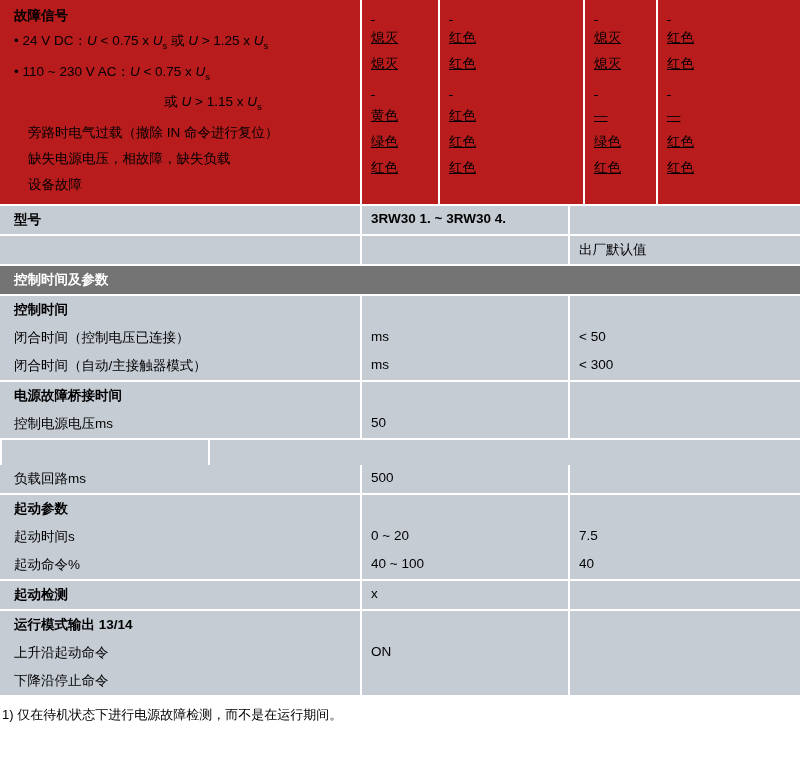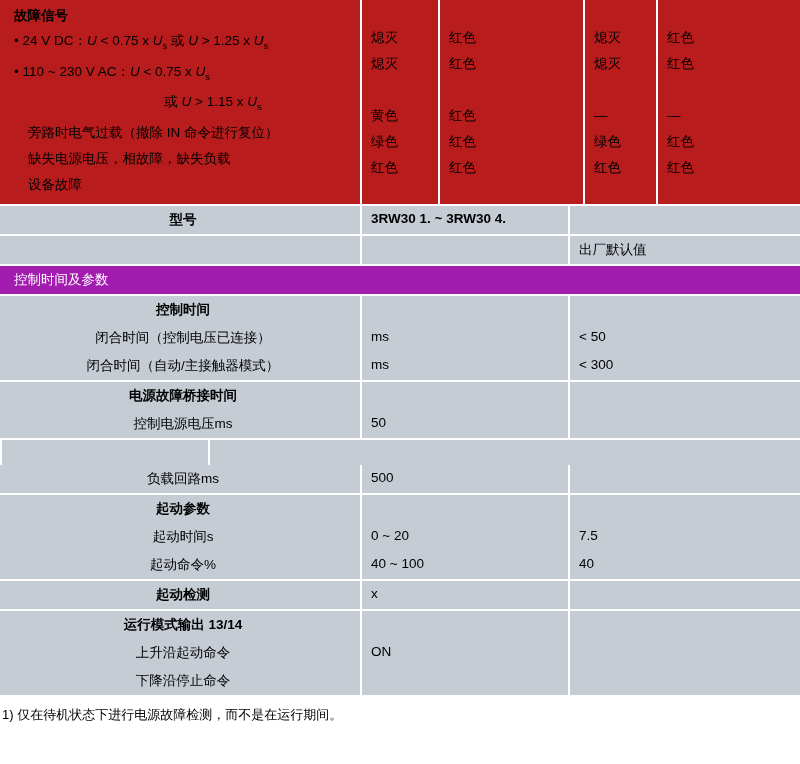--- a/index.html
+++ b/index.html
@@ -32,20 +32,21 @@
   }
   .cellA {
     width: 360px;
     box-sizing: border-box;
     padding: 0 8px 0 14px;
   }
   .cellB, .cellC, .cellD, .cellE {
     box-sizing: border-box;
     border-left: 2px solid #ffffff;
     padding-left: 9px;
+    text-decoration: underline;
   }
   .cellB { width: 78px; }
   .cellC { width: 145px; }
   .cellD { width: 73px; }
   .cellE { width: 144px; }
 
   .title {
     font-weight: bold;
     padding-top: 7px;
     padding-bottom: 3px;
@@ -77,39 +78,39 @@
     width: 800px;
     background: #c6ccd4;
     border-bottom: 2px solid #ffffff;
   }
   .srow.nobb { border-bottom: none; }
   .s-a {
     width: 360px;
     box-sizing: border-box;
     padding: 5px 8px 5px 14px;
     display: flex;
-    justify-content: center;
+    justify-content: flex-start;
     align-items: baseline;
   }
   .s-b {
     width: 208px;
     box-sizing: border-box;
     border-left: 2px solid #ffffff;
     padding: 5px 8px 5px 9px;
   }
   .s-c {
     width: 222px;
     box-sizing: border-box;
     border-left: 2px solid #ffffff;
     padding: 5px 8px 5px 9px;
   }
   .bold { font-weight: bold; }
   .hdrband {
-    background: #a21caf;
-    font-weight: normal;
+    background: #737373;
+    font-weight: bold;
     color: #ffffff;
     width: 800px;
     box-sizing: border-box;
     padding: 5px 0 5px 14px;
     border-bottom: 2px solid #ffffff;
   }
   .footnote {
     padding: 9px 0 0 2px;
     font-size: 13px;
   }

